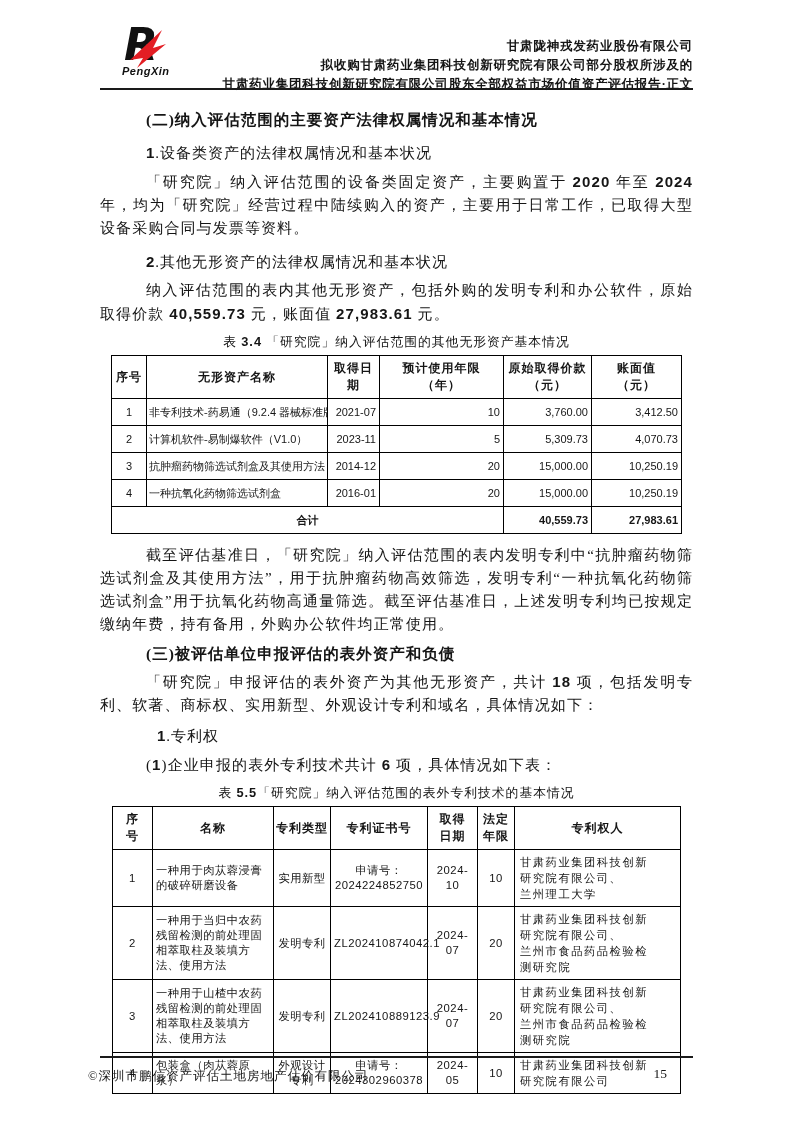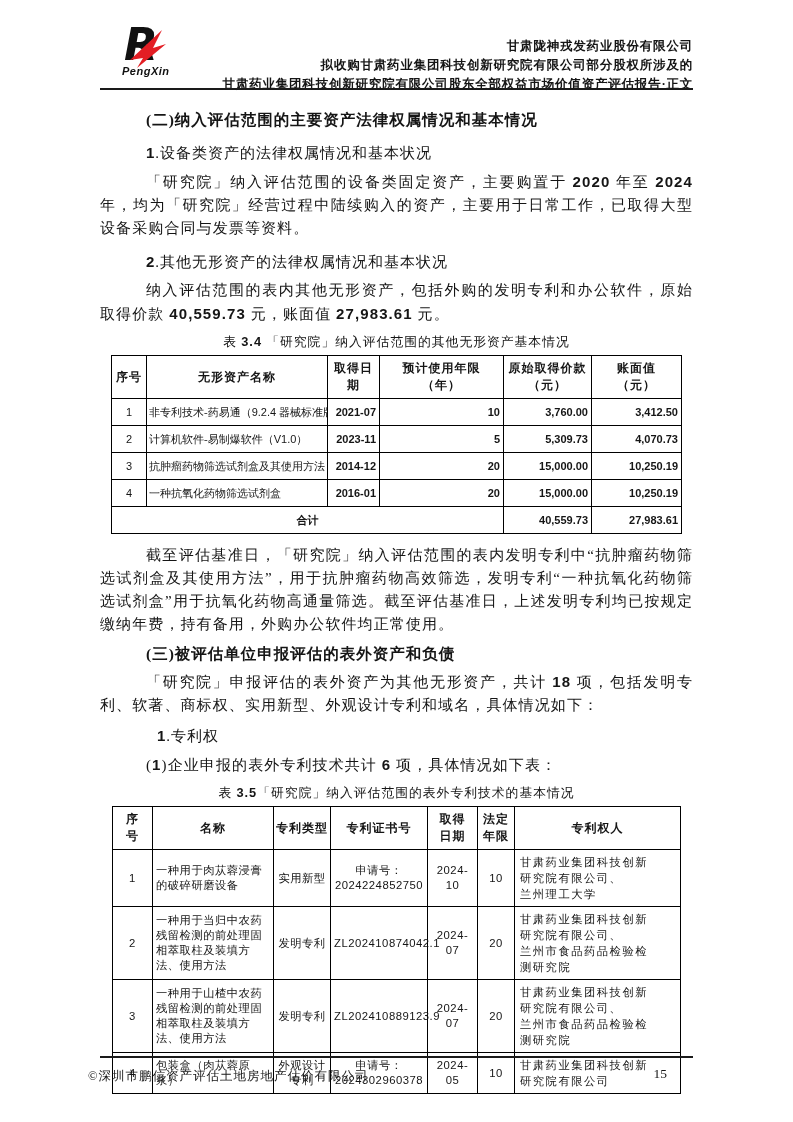--- a/index.html
+++ b/index.html
@@ -60,21 +60,21 @@
   th,td{border:1px solid #000;vertical-align:middle;}
   th{
     font-weight:bold;font-size:12px;line-height:17px;
     text-align:center;letter-spacing:1px;
     padding:4px 1px;white-space:pre-line;
   }
   .t34{width:570px;}
   .t34 td{font-size:11px;line-height:16px;padding:5px 3px;}
   .t34 td.c{text-align:center;}
   .t34 td.l{text-align:left;padding-left:2px;white-space:nowrap;overflow:hidden;}
-  .t34 td.r{text-align:right;padding-right:3px;font-weight:bold;}
+  .t34 td.r{text-align:right;padding-right:3px;}
   .t34 tr.total td{font-weight:bold;}
   .t34 tr.total td .num{font-weight:bold;}
   .t35{width:568px;}
   .t35 td{font-size:11.3px;line-height:15px;padding:4px 3px;letter-spacing:.5px;}
   .t35 td.c{text-align:center;white-space:pre-line;}
   .t35 td.l{text-align:left;}
   .t35 td.holder{text-align:left;white-space:pre-line;letter-spacing:1.5px;line-height:16px;padding-left:5px;}
   
   .num{font-family:"Liberation Sans",sans-serif;}
   p.para .num,.caption .num,.subhead .num,.heading .num{font-weight:bold;}
@@ -170,21 +170,21 @@
         </tr>
       </tbody>
     </table>
 
     <p class="para p3">截至评估基准日，「研究院」纳入评估范围的表内发明专利中“抗肿瘤药物筛选试剂盒及其使用方法”，用于抗肿瘤药物高效筛选，发明专利“一种抗氧化药物筛选试剂盒”用于抗氧化药物高通量筛选。截至评估基准日，上述发明专利均已按规定缴纳年费，持有备用，外购办公软件均正常使用。</p>
     <div class="heading h3">(三)被评估单位申报评估的表外资产和负债</div>
     <p class="para">「研究院」申报评估的表外资产为其他无形资产，共计 <span class="num">18</span> 项，包括发明专利、软著、商标权、实用新型、外观设计专利和域名，具体情况如下：</p>
     <div class="subhead s3"><span class="num">1</span>.专利权</div>
     <p class="para">(<span class="num">1</span>)企业申报的表外专利技术共计 <span class="num">6</span> 项，具体情况如下表：</p>
 
-    <div class="caption">表 <span class="num">3.5</span>「研究院」纳入评估范围的表外专利技术的基本情况</div>
+    <div class="caption">表 <span class="num">5.5</span>「研究院」纳入评估范围的表外专利技术的基本情况</div>
     <table class="t35">
       <colgroup>
         <col style="width:40px">
           <col style="width:121px">
           <col style="width:57px">
           <col style="width:97px">
         <col style="width:50px">
           <col style="width:37px">
           <col style="width:166px">
       </colgroup>

